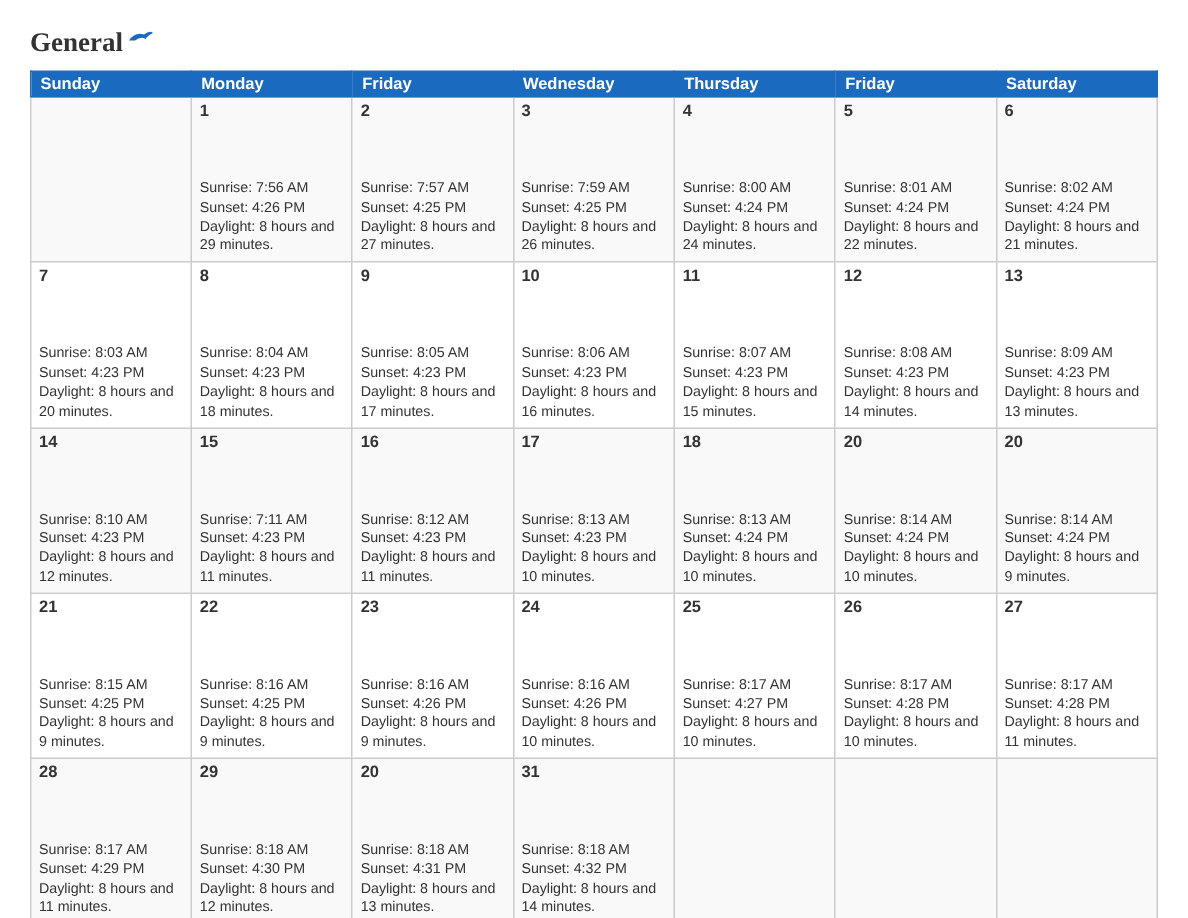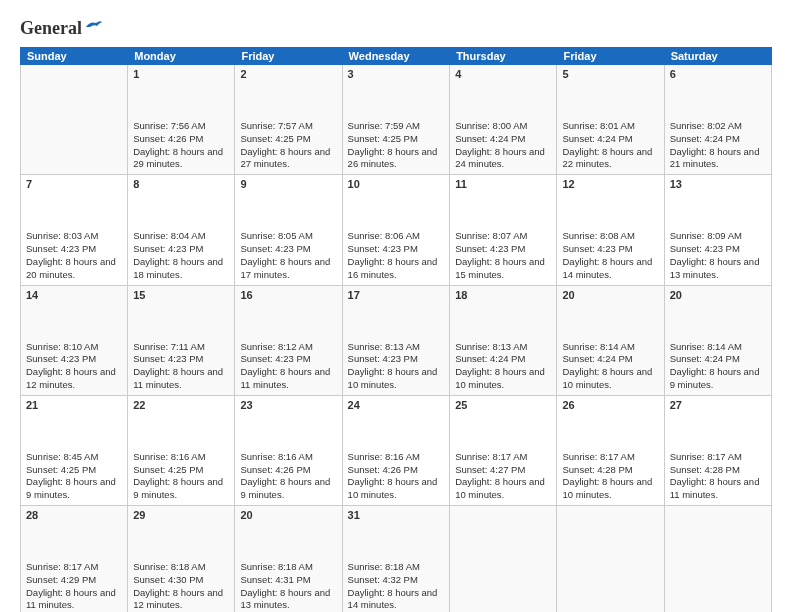--- a/index.html
+++ b/index.html
@@ -286,21 +286,21 @@
           <span>Sunrise: 8:14 AM</span><br>
           <span>Sunset: 4:24 PM</span><br>
           <span>Daylight: 8 hours and 9 minutes.</span>
         </div>
       </td>
         </tr>
         <tr>
           <td>
         <span class="day-num">21</span>
         <div class="day-info">
-          <span>Sunrise: 8:45 AM</span><br>
+          <span>Sunrise: 8:15 AM</span><br>
           <span>Sunset: 4:25 PM</span><br>
           <span>Daylight: 8 hours and 9 minutes.</span>
         </div>
       </td>
           <td>
         <span class="day-num">22</span>
         <div class="day-info">
           <span>Sunrise: 8:16 AM</span><br>
           <span>Sunset: 4:25 PM</span><br>
           <span>Daylight: 8 hours and 9 minutes.</span>

